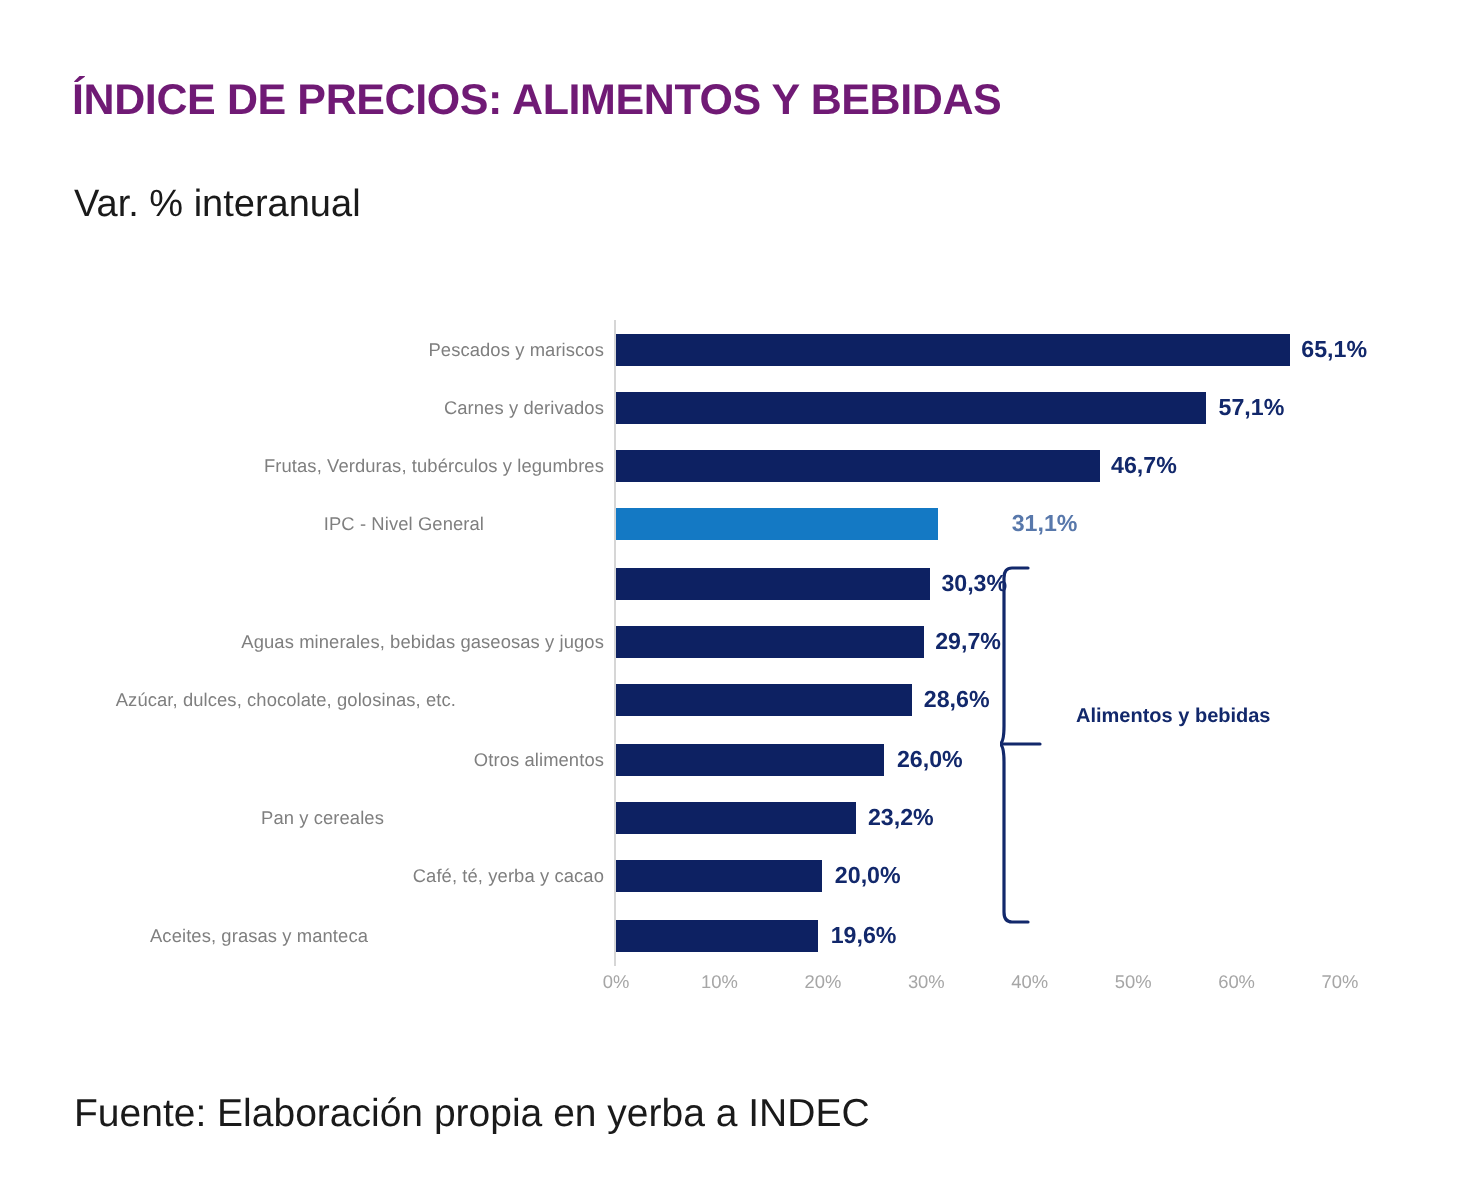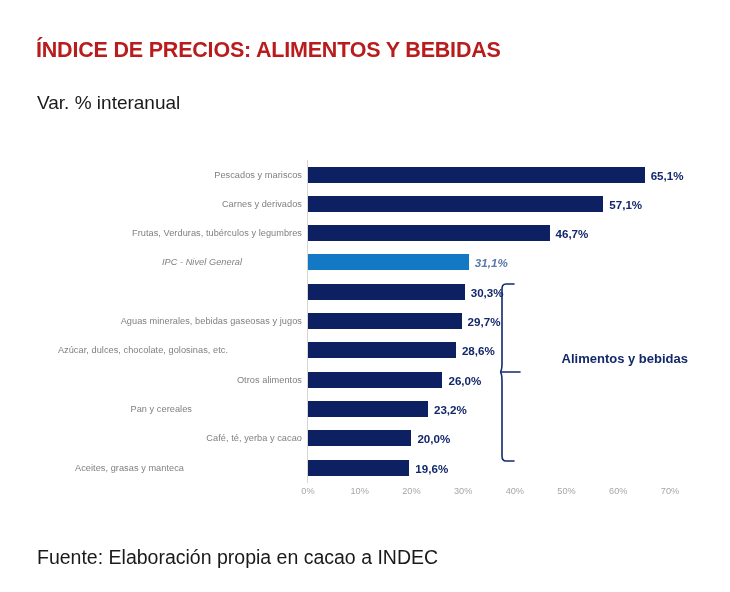--- a/index.html
+++ b/index.html
@@ -17,21 +17,21 @@
   }
 
   
   #chart-title {
     position: absolute;
     left: 36px;
     top: 38px;
     font-size: 21.5px;
     font-weight: bold;
     letter-spacing: -0.2px;
-    color: #b91c1c;
+    color: #701a75;
     white-space: nowrap;
   }
   #chart-subtitle {
     position: absolute;
     left: 37px;
     top: 92px;
     font-size: 19px;
     font-weight: normal;
     color: #1a1a1a;
     white-space: nowrap;
@@ -94,20 +94,21 @@
     position: absolute;
     top: 50%;
     transform: translateY(-50%);
     font-size: 11.6px;
     font-weight: bold;
     color: #12286b;
     white-space: nowrap;
   }
   .val-label.highlight {
     color: #5878ab;
+    margin-left: 31px;
   }
 
   
   .tick-label {
     position: absolute;
     top: 486px;
     font-size: 9.2px;
     color: #a6a6a6;
     transform: translateX(-50%);
     white-space: nowrap;
@@ -119,25 +120,25 @@
     left: 500px;
     top: 283px;
     width: 22px;
     height: 180px;
   }
   #annotation-text {
     position: absolute;
     left: 538px;
     top: 351px;
     width: 150px;
-    font-size: 13px;
+    font-size: 10px;
     font-weight: bold;
     line-height: 15px;
     color: #12286b;
-    text-align: right;
+    text-align: left;
   }
 </style>
 </head>
 <body>
 
 <div id="chart-title">ÍNDICE DE PRECIOS: ALIMENTOS Y BEBIDAS</div>
 <div id="chart-subtitle">Var. % interanual</div>
 
 <div id="plot-area">
   <div id="axis-line"></div>
@@ -150,21 +151,21 @@
       <div class="bar-row" style="top: 189.3px; width: 730px;">
         <div class="cat-label">Carnes y derivados</div>
         <div class="bar" style="width: 295.289px;"></div>
         <div class="val-label" style="left: 609.289px;">57,1%</div>
       </div>
       <div class="bar-row" style="top: 218.6px; width: 730px;">
         <div class="cat-label">Frutas, Verduras, tubérculos y legumbres</div>
         <div class="bar" style="width: 241.506px;"></div>
         <div class="val-label" style="left: 555.506px;">46,7%</div>
       </div>
-      <div class="bar-row" style="top: 247.9px; width: 670px; font-style: italic;">
+      <div class="bar-row" style="top: 247.9px; width: 670px;">
         <div class="cat-label">IPC - Nivel General</div>
         <div class="bar highlight" style="width: 160.831px;"></div>
         <div class="val-label highlight" style="left: 474.831px;">31,1%</div>
       </div>
       <div class="bar-row" style="top: 277.2px; width: 730px;">
         <div class="bar" style="width: 156.694px;"></div>
         <div class="val-label" style="left: 470.694px;">30,3%</div>
       </div>
       <div class="bar-row" style="top: 306.5px; width: 730px;">
         <div class="cat-label">Aguas minerales, bebidas gaseosas y jugos</div>
@@ -211,13 +212,13 @@
   <svg id="brace" viewBox="0 0 22 180" preserveAspectRatio="none" fill="none">
     <path d="M14 1 L6 1 Q2 1 2 6 L2 80 Q2 88 0 89 Q2 90 2 98 L2 173 Q2 178 6 178 L14 178" stroke="#12286b" stroke-width="1.6" fill="none" vector-effect="non-scaling-stroke" stroke-linecap="round"></path>
     <path d="M0 89 L20 89" stroke="#12286b" stroke-width="1.6" vector-effect="non-scaling-stroke" stroke-linecap="round"></path>
   </svg>
 
   <div id="annotation-text">
     <div>Alimentos y bebidas</div>
   </div>
 </div>
 
-<div id="chart-source">Fuente: Elaboración propia en cacao a INDEC</div>
+<div id="chart-source">Fuente: Elaboración propia en yerba a INDEC</div>
 
 </body></html>

